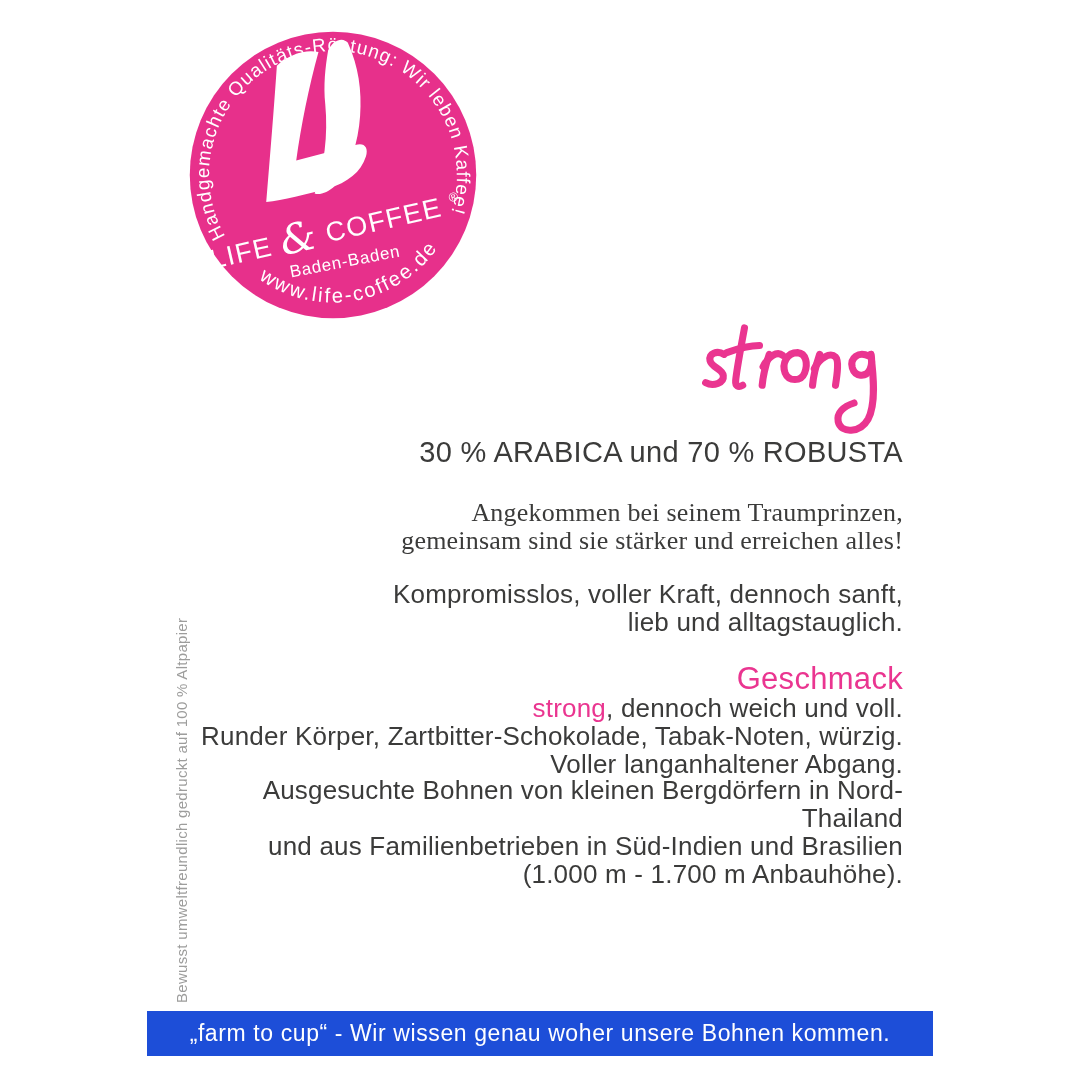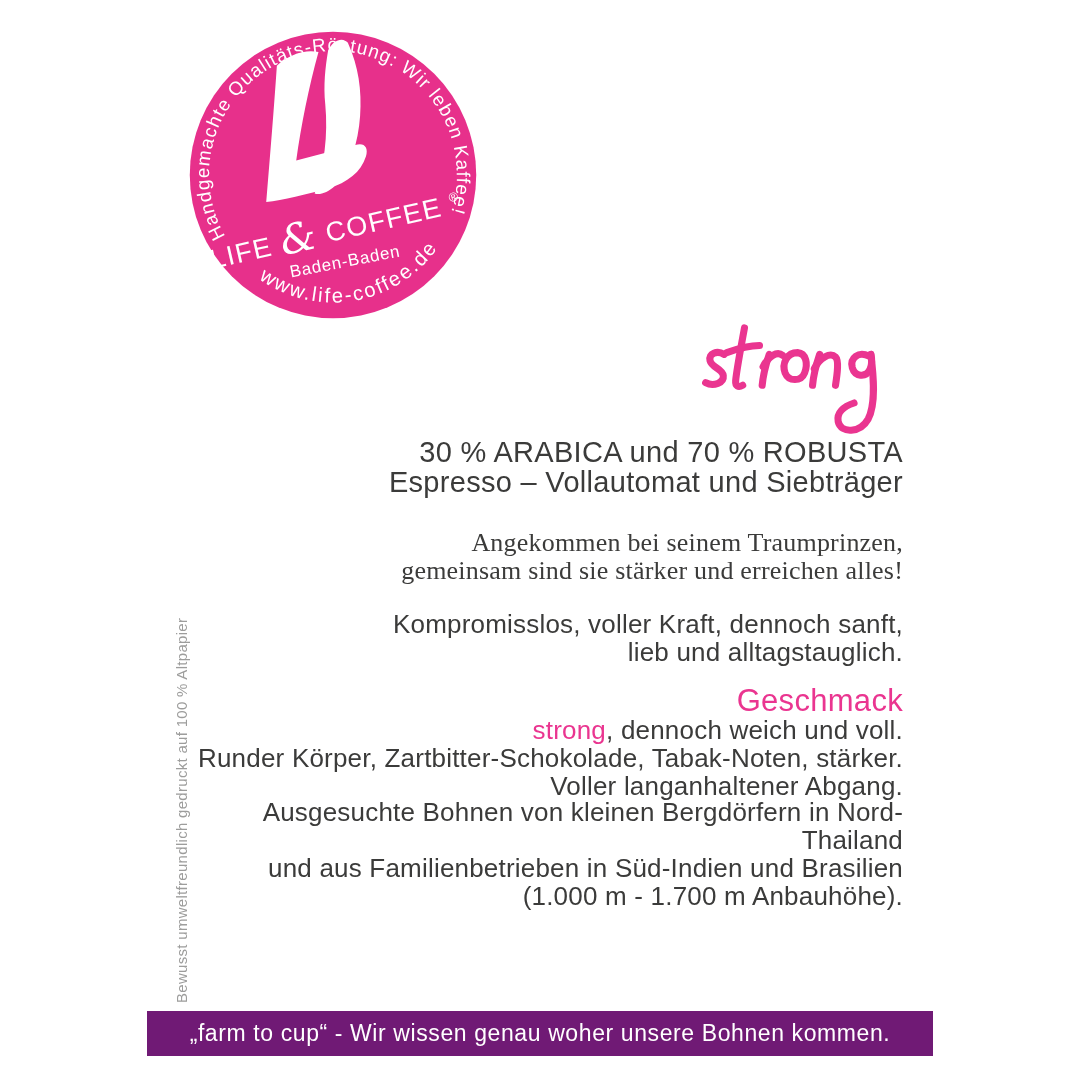--- a/index.html
+++ b/index.html
@@ -15,34 +15,34 @@
   .hero-script{position:absolute;left:695px;top:324px;width:190px;height:120px;}
   .hero-script svg{display:block;width:100%;height:100%;overflow:visible;}
   .hero-script path{fill:none;stroke:#ea3590;stroke-width:8;stroke-linecap:round;stroke-linejoin:round;}
   
   .copy{position:absolute;right:177px;top:437px;width:740px;text-align:right;color:#3b3b3a;}
   .blend{font-size:29px;line-height:30px;letter-spacing:0.3px;}
   .para{font-size:26px;line-height:28px;letter-spacing:0.2px;}
   .para.intro{margin-top:32px;font-family:Liberation Serif, serif;}
   .para.promise{margin-top:25px;}
   .h-pink{color:#ea3590;font-size:31px;line-height:34px;letter-spacing:0.3px;}
-  .h-pink.first{margin-top:18px;}
+  .h-pink.first{margin-top:26px;}
   .h-pink.second{margin-top:20px;}
   .para.tight{margin-top:-2px;}
   .pink{color:#ea3590;}
   
   .eco{
     position:absolute;left:173px;top:1003px;
     transform:rotate(-90deg);transform-origin:0 0;
     white-space:nowrap;color:#9d9d9c;font-size:15px;letter-spacing:0.3px;
   }
   
   .footer-bar{
     position:absolute;left:147px;top:1011px;width:786px;height:45px;
-    background:#701a75;display:flex;align-items:center;justify-content:center;
+    background:#1d4ed8;display:flex;align-items:center;justify-content:center;
   }
   .footer-bar span{color:#ffffff;font-size:23px;letter-spacing:0.6px;}
 </style>
 </head>
 <body>
 
 <div id="canvas">
 
   <div class="badge">
     <svg viewBox="0 0 310 310" role="img" aria-label="Handgemachte Qualitäts-Röstung: Wir leben Kaffee!">
@@ -113,39 +113,38 @@
 
       <path d="M 197,36 C 185,30 175,38 178,49 C 181,59 193,61 198,51 C 201,44 200,38 199,34"></path>
       <path d="M 199,34 C 202,58 205,90 196,107 C 187,123 165,124 162,110 C 160,100 168,93 180,89"></path>
     </svg>
   </div>
 
   <div class="copy">
 
     <div class="blend">
       <div>30 % ARABICA und 70 % ROBUSTA</div>
-      <div>Espresso – Vollautomat und Siebträger</div>
     </div>
 
     <div class="para intro">
       <div>Angekommen bei seinem Traumprinzen,</div>
       <div>gemeinsam sind sie stärker und erreichen alles!</div>
     </div>
 
     <div class="para promise">
       <div>Kompromisslos, voller Kraft, dennoch sanft,</div>
       <div>lieb und alltagstauglich.</div>
     </div>
 
     <div class="h-pink first">Geschmack</div>
     <div class="para tight">
       <div>
         <span class="pink">strong</span><span>, dennoch weich und voll.</span>
       </div>
-      <div>Runder Körper, Zartbitter-Schokolade, Tabak-Noten, stärker.</div>
+      <div>Runder Körper, Zartbitter-Schokolade, Tabak-Noten, würzig.</div>
       <div>Voller langanhaltener Abgang.</div>
     </div>
 
     <div class="para tight">
       <div>Ausgesuchte Bohnen von kleinen Bergdörfern in Nord-Thailand</div>
       <div>und aus Familienbetrieben in Süd-Indien und Brasilien</div>
       <div>(1.000 m - 1.700 m Anbauhöhe).</div>
     </div>
 
   </div>

